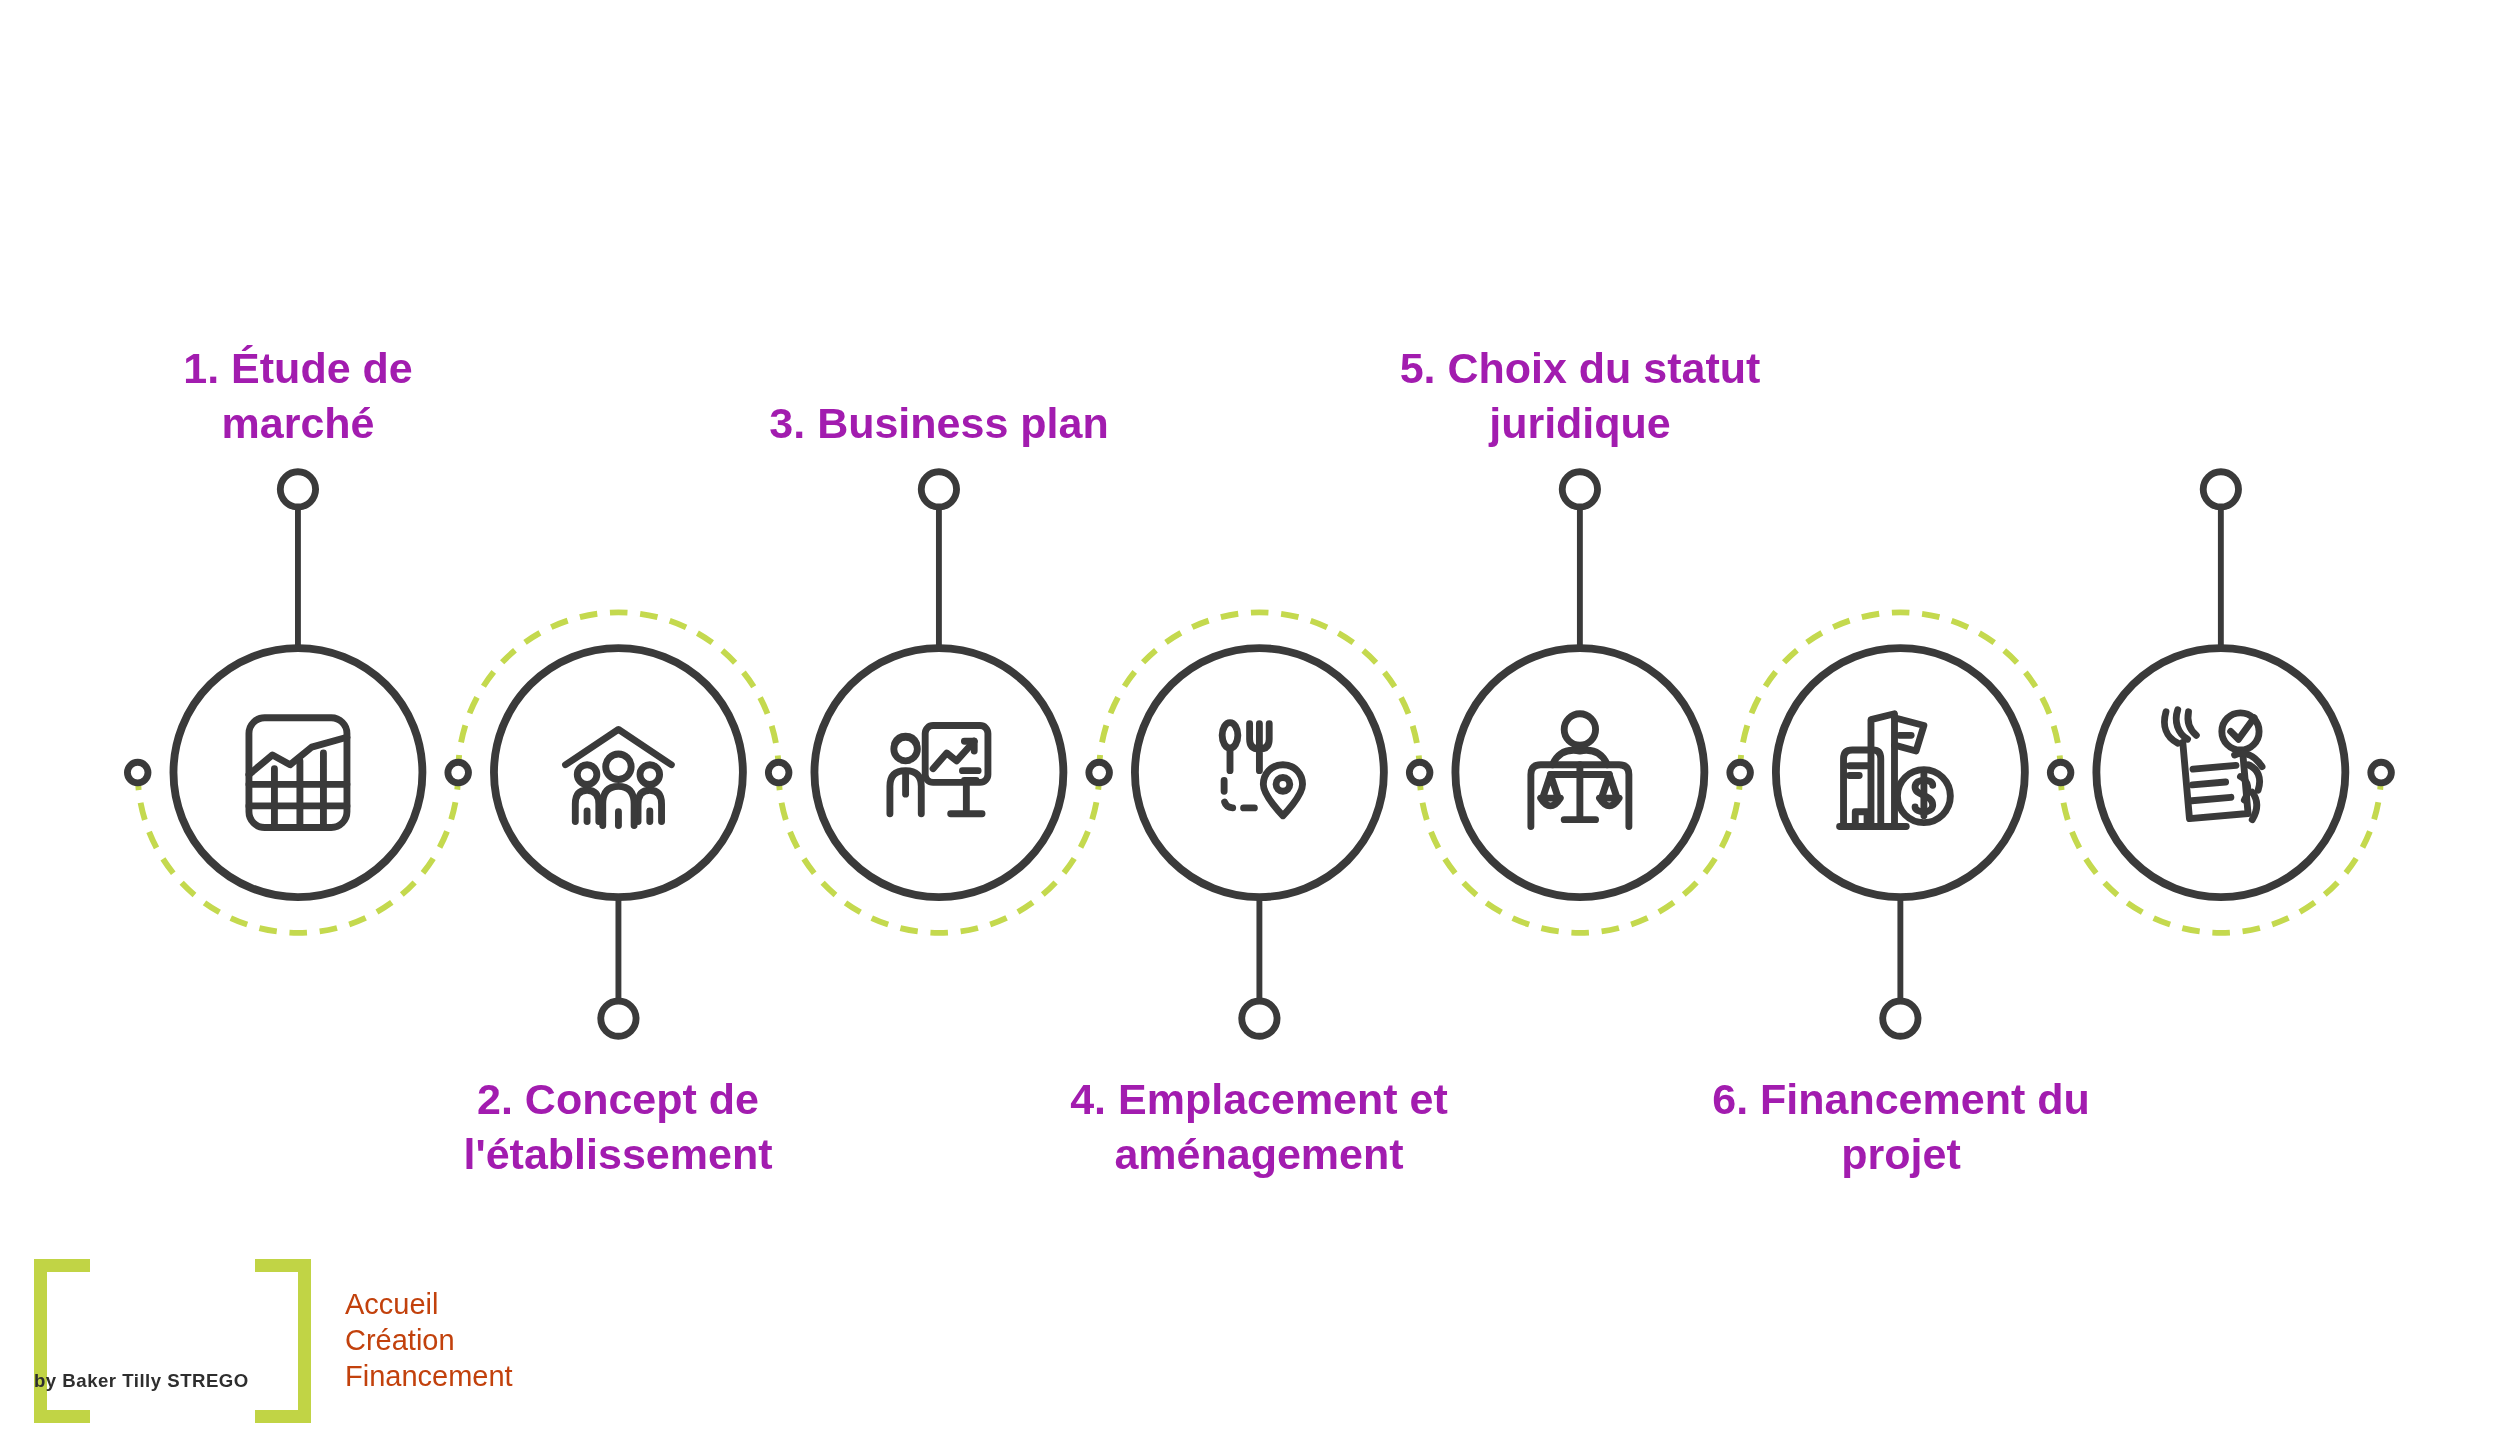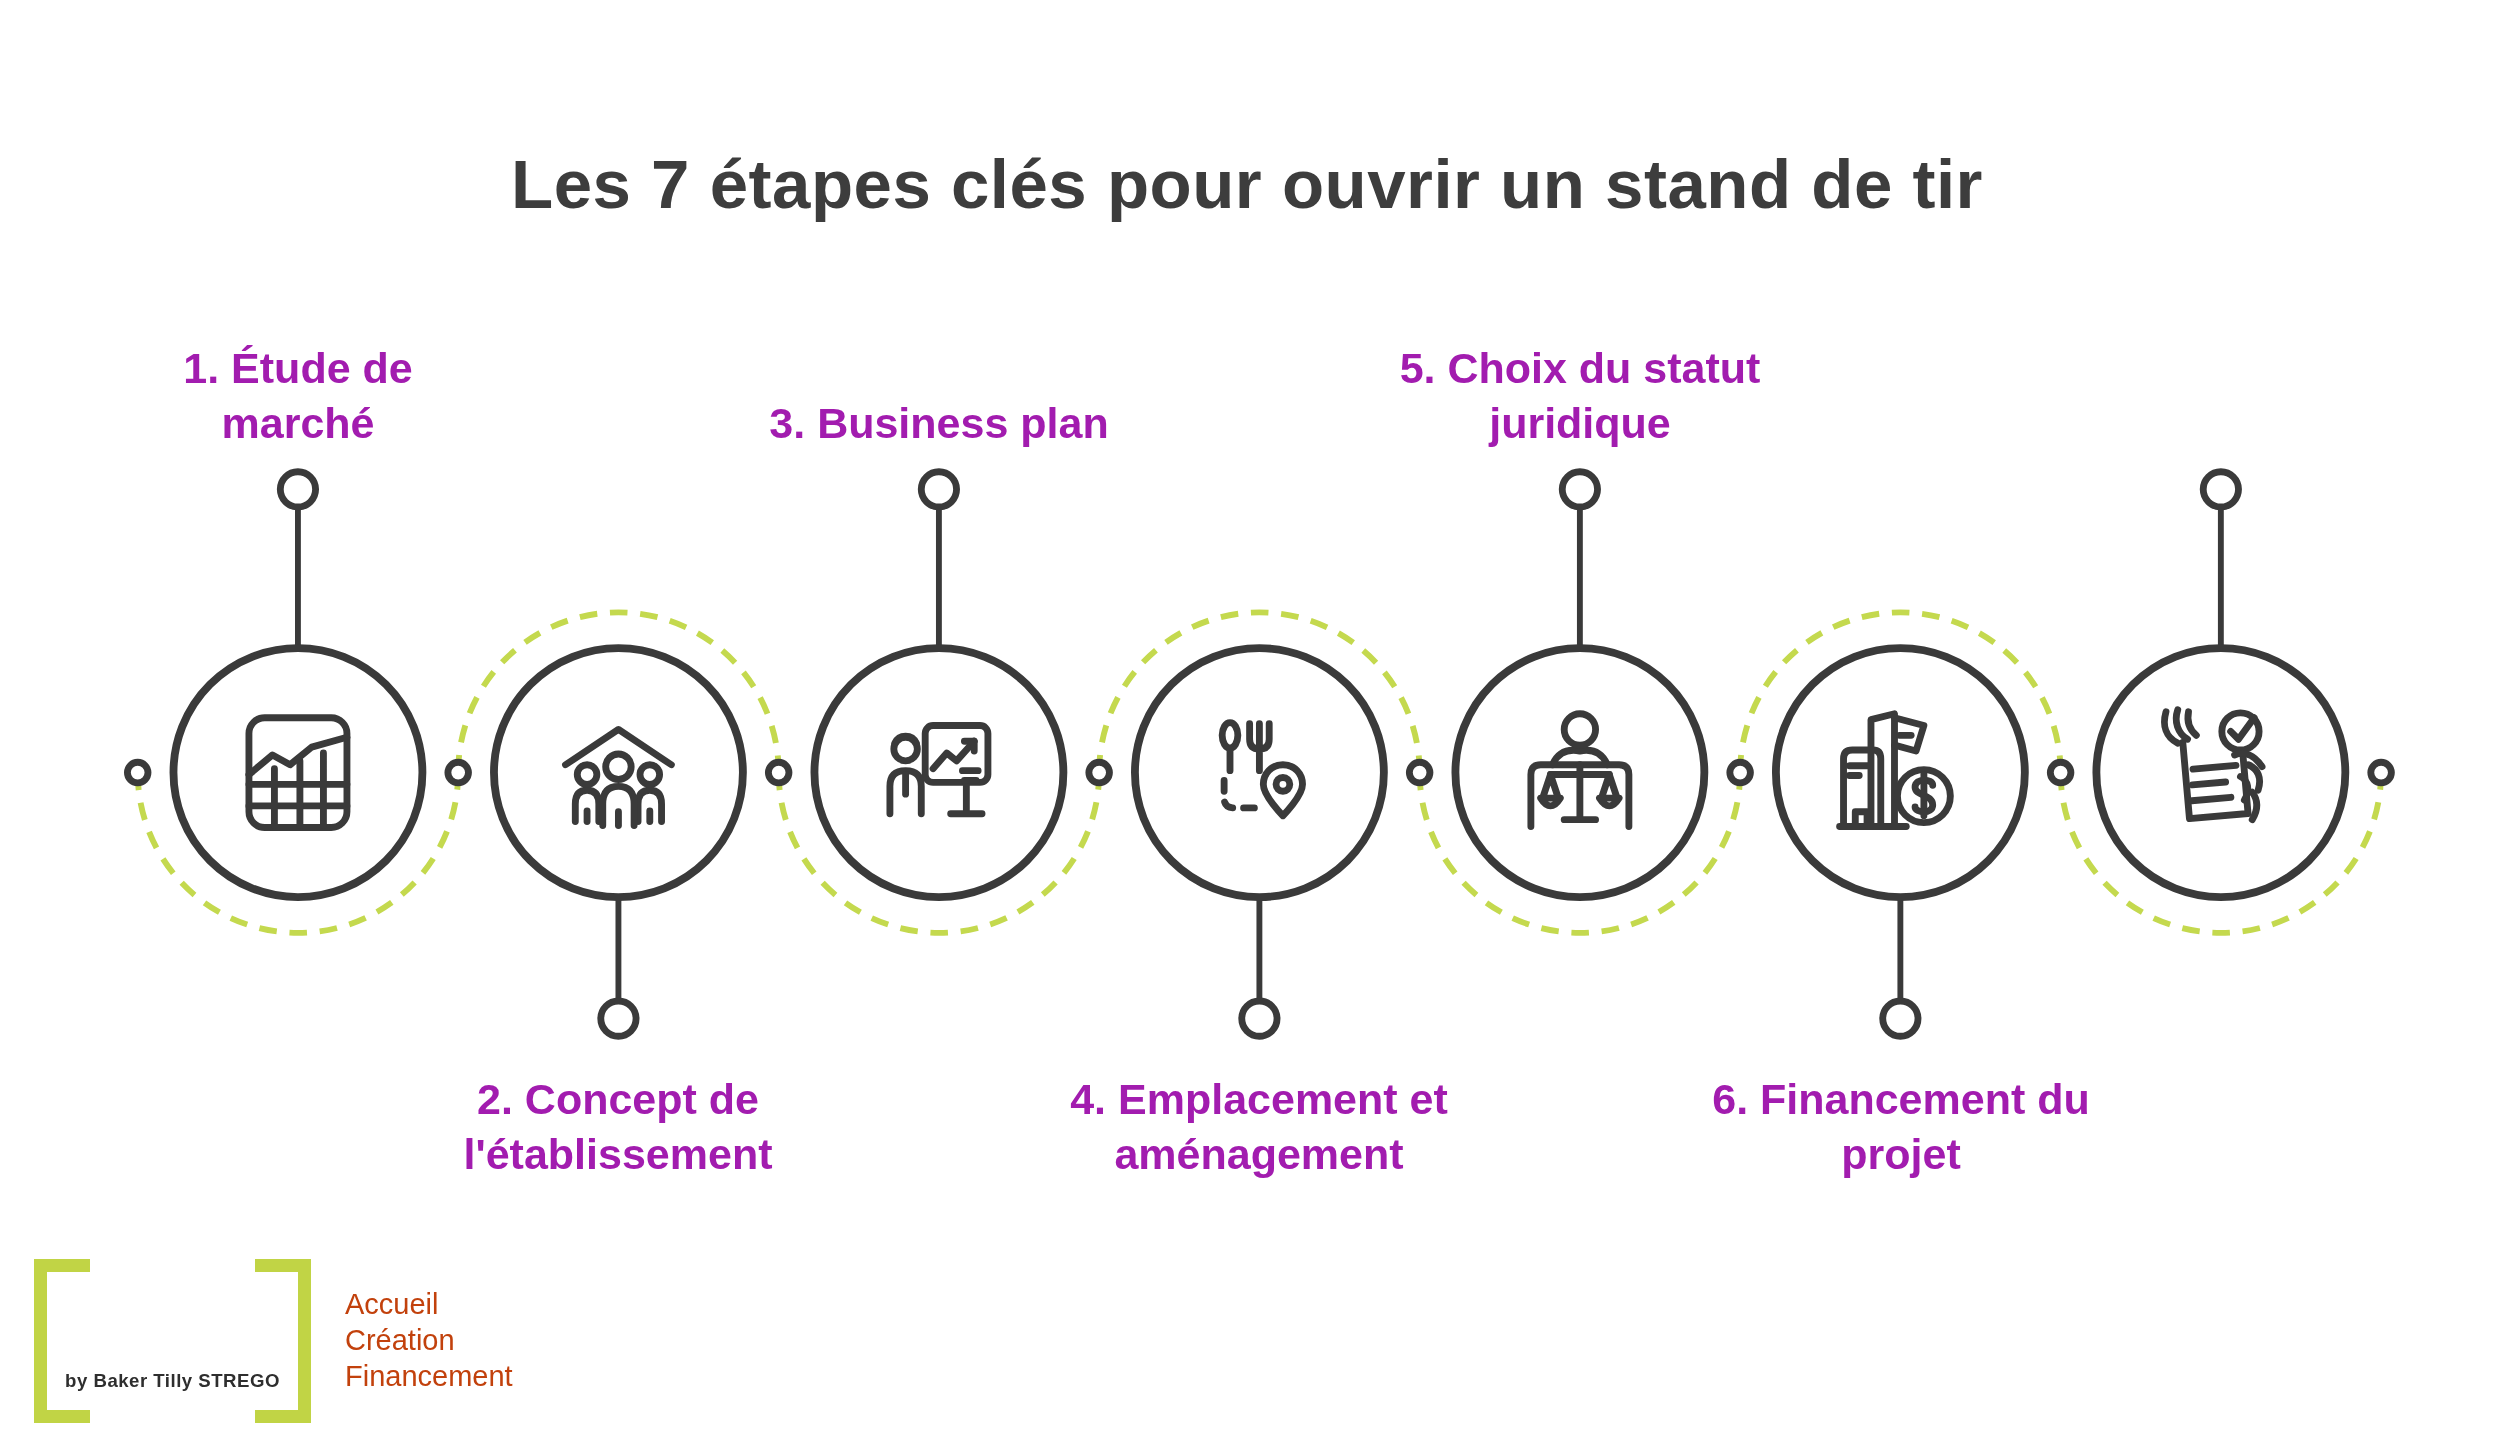--- a/index.html
+++ b/index.html
@@ -51,36 +51,34 @@
   .bracket-left{left:0;border-right:none;}
   .bracket-right{right:0;border-left:none;}
   .logo-act{
     position:absolute;left:0;right:0;top:11.8px;
     text-align:center;
     font-size:94px;font-weight:800;line-height:1;
     color:#1c1c1c;letter-spacing:1px;
   }
   .logo-byline{
     position:absolute;left:0;right:0;top:111px;
-    text-align:center;
     font-size:18.6px;font-weight:600;
     color:#2e2e2e;letter-spacing:0.5px;
   }
   .logo-side{
     position:absolute;left:345px;top:1286px;
     font-size:29px;line-height:36px;
     color:#c2410c;
   }
 </style>
 </head>
 <body>
 
 <div class="canvas">
 
-  <div class="title">Les 7 étapes clés pour ouvrir un stand de tir</div>
 
   <svg class="diagram-svg" width="2509" height="1456" viewBox="0 0 2560 1485">
 
     <g>
       <path class="dash-arc" d="M 140.5 788 A 163.5 163.5 0 0 0 467.5 788"></path>
       <path class="dash-arc" d="M 467.5 788 A 163.5 163.5 0 0 1 794.5 788"></path>
       <path class="dash-arc" d="M 794.5 788 A 163.5 163.5 0 0 0 1121.5 788"></path>
       <path class="dash-arc" d="M 1121.5 788 A 163.5 163.5 0 0 1 1448.5 788"></path>
       <path class="dash-arc" d="M 1448.5 788 A 163.5 163.5 0 0 0 1775.5 788"></path>
       <path class="dash-arc" d="M 1775.5 788 A 163.5 163.5 0 0 1 2102.5 788"></path>

